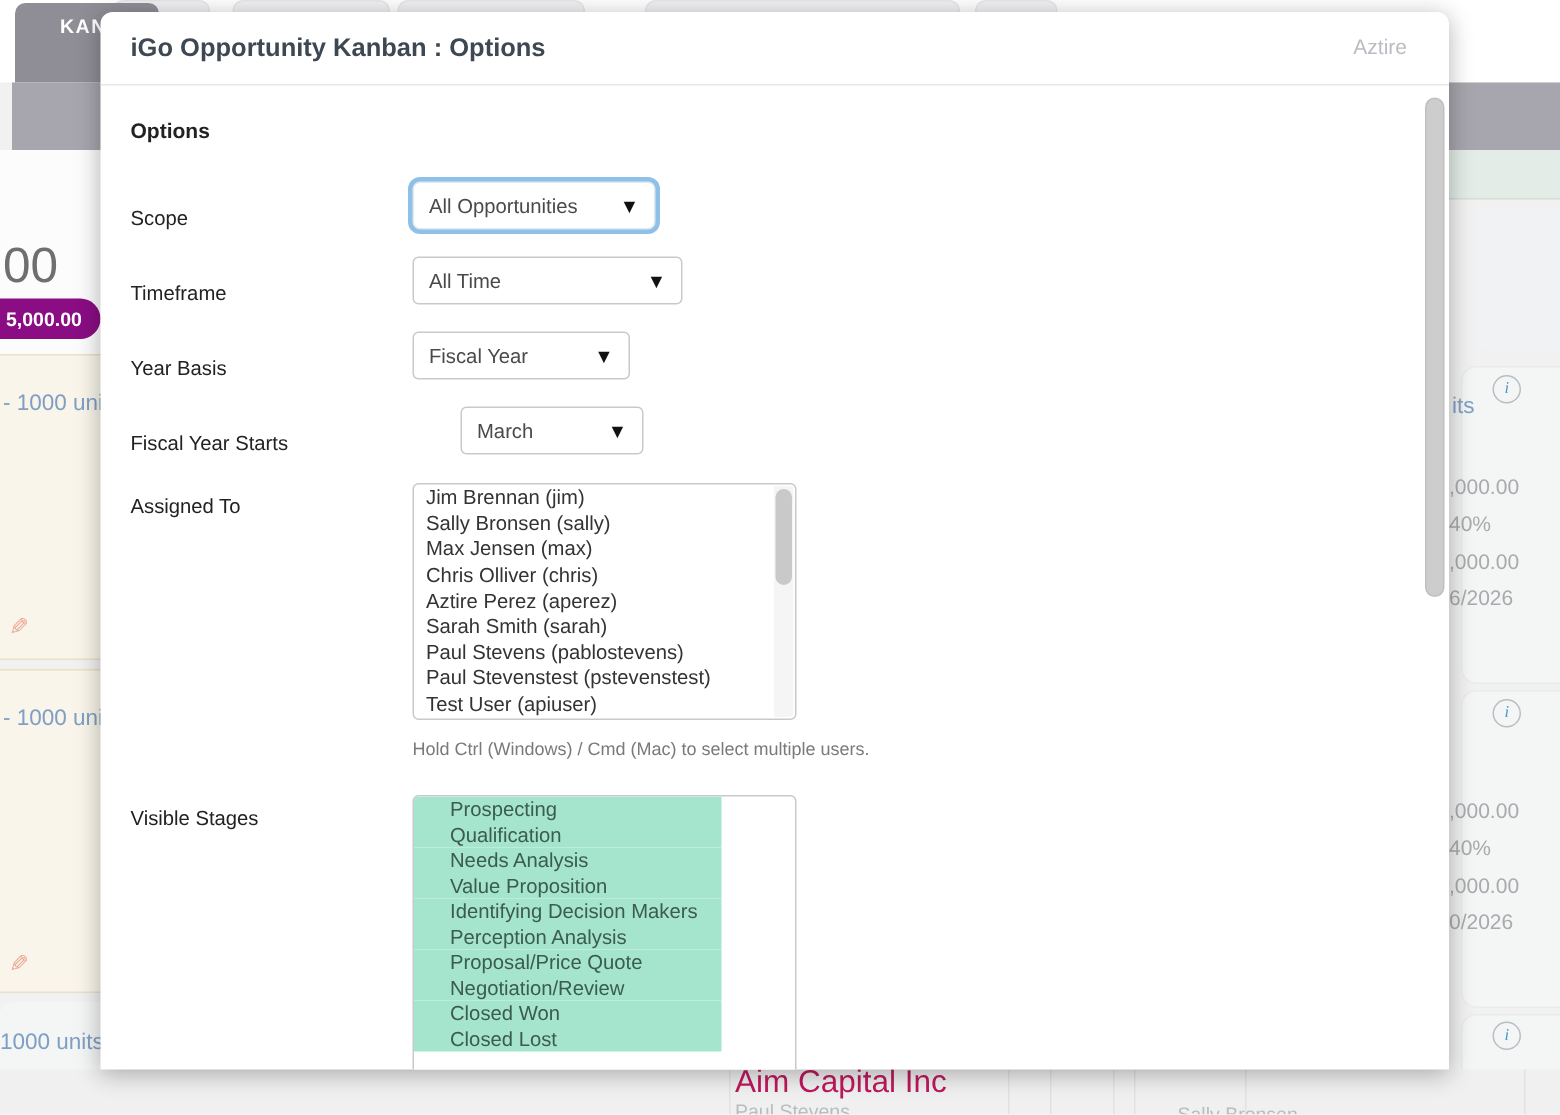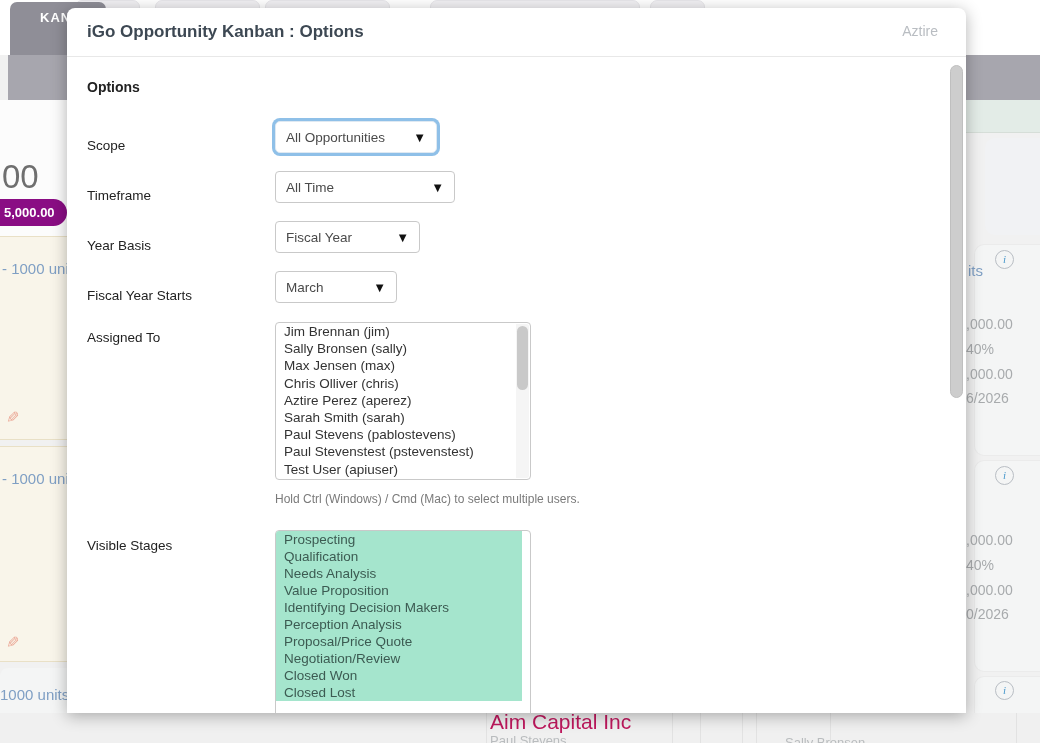--- a/index.html
+++ b/index.html
@@ -41,21 +41,21 @@
   .form-label { position:absolute; left:20px; font-size:13.5px; color:#222; }
 
   .sel { position:absolute; left:208px; height:32px; background:#fff; border:1px solid #c9c9c9; border-radius:4px; display:flex; align-items:center; justify-content:space-between; padding:0 10px; font-size:13.5px; color:#4a4a4a; cursor:pointer; }
   .sel .caret { color:#111; font-size:13px; margin-left:10px; }
   .sel.focused { border:1px solid #dfe9f2; box-shadow:0 0 0 3px #8fc0e8; border-radius:5px; }
 
   .listbox { position:absolute; left:208px; width:256px; background:#fff; border:1px solid #c9c9c9; border-radius:4px; overflow:hidden; font-size:13.5px; color:#333; }
   .listbox .opt { height:17.2px; line-height:17.2px; padding-left:8px; white-space:nowrap; cursor:default; }
   .lb-scrollbar { position:absolute; right:1px; top:1px; bottom:1px; width:13px; background:#f5f5f5; border-radius:0 3px 3px 0; }
   .lb-thumb { position:absolute; top:2px; left:1px; width:11px; height:64px; background:#c9c9c9; border-radius:6px; }
-  .stage-opt { height:17px; line-height:17px; padding-left:8px; width:246px; background:#a5e5cd; color:#3c5b52; font-size:13.5px; white-space:nowrap; cursor:default; }
+  .stage-opt { height:17px; line-height:17px; padding-left:24px; width:205px; background:#a5e5cd; color:#3c5b52; font-size:13.5px; white-space:nowrap; cursor:default; }
   .help-text { position:absolute; left:208px; top:484px; font-size:12px; color:#7a7a7a; }
 </style>
 </head>
 <body>
 
 <div id="screen">
 
   <div class="top-strip"></div>
   <div class="tab-sliver" style="left:75px; width:65px;"></div>
   <div class="tab-sliver" style="left:155px; width:105px;"></div>
@@ -132,21 +132,21 @@
       <span class="caret">▼</span>
     </div>
 
     <div class="form-label" style="top:230px;">Year Basis</div>
     <div class="sel" style="top:213px; width:145px;">
       <span>Fiscal Year</span>
       <span class="caret">▼</span>
     </div>
 
     <div class="form-label" style="top:280px;">Fiscal Year Starts</div>
-    <div class="sel" style="top:263px; width:122px;">
+    <div class="sel" style="top:263px; width:122px;margin-left:32px;">
       <span>March</span>
       <span class="caret">▼</span>
     </div>
 
     <div class="form-label" style="top:322px;">Assigned To</div>
     <div class="listbox" style="top:314px; height:158px;">
       <div class="opt">Jim Brennan (jim)</div>
       <div class="opt">Sally Bronsen (sally)</div>
       <div class="opt">Max Jensen (max)</div>
       <div class="opt">Chris Olliver (chris)</div>

